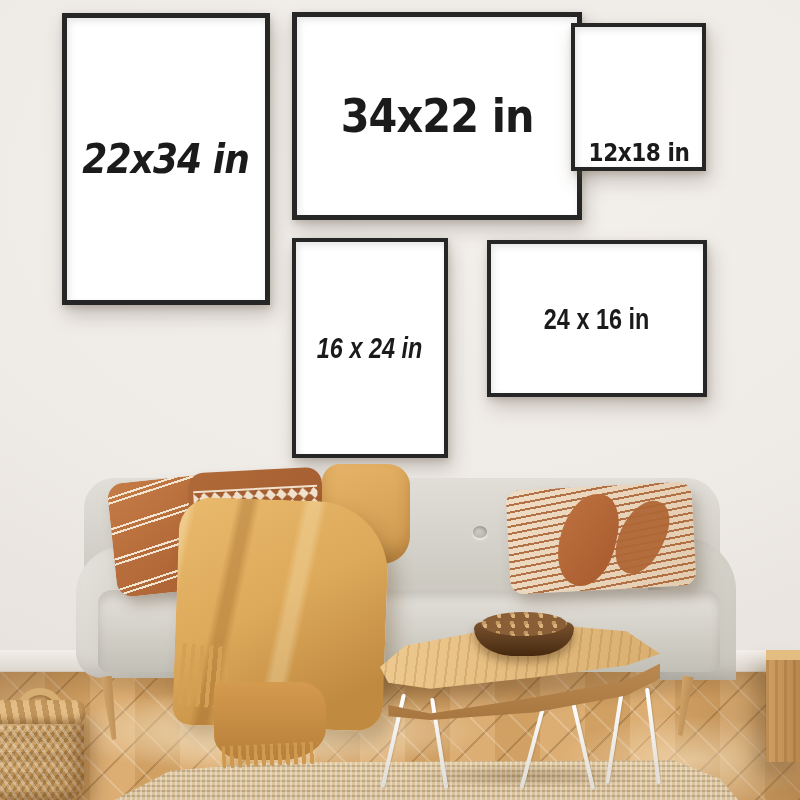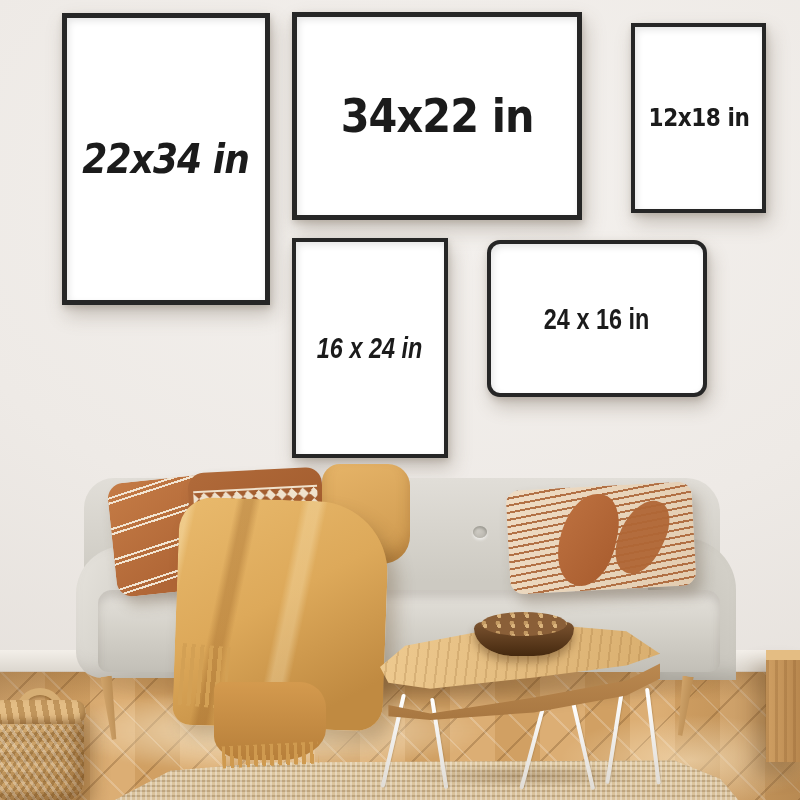--- a/index.html
+++ b/index.html
@@ -40,23 +40,23 @@
 
   
   .frame{background:var(--canvas);border:5px solid var(--frame);
     display:flex;align-items:center;justify-content:center;
     box-shadow:inset 2px 3px 7px rgba(0,0,0,.10), 4px 10px 18px rgba(95,80,62,.28), 1px 3px 6px rgba(95,80,62,.22);}
   .frame .lbl{position:static;color:var(--label_text);font-weight:700;white-space:pre;
     letter-spacing:-1px;transform:scaleX(.9);}
   .frame .lbl-cond{font-family:"Liberation Sans",sans-serif;letter-spacing:0;transform:scaleX(.78);}
   .f1{left:62px;top:13px;width:208px;height:292px;font-style:italic;}  .f1 .lbl{font-size:40px;}
   .f2{left:292px;top:12px;width:290px;height:208px;} .f2 .lbl{font-size:46px;}
-  .f3{left:631px;top:23px;width:135px;height:190px;border-width:4px;} .f3 .lbl{font-size:24px;letter-spacing:-.5px;}
+  .f3{left:571px;top:23px;width:135px;height:148px;border-width:4px;align-items:flex-end;} .f3 .lbl{font-size:24px;letter-spacing:-.5px;}
   .f4{left:292px;top:238px;width:156px;height:220px;border-width:4px;font-style:italic;} .f4 .lbl{font-size:30px;}
-  .f5{left:487px;top:240px;width:220px;height:157px;border-width:4px;border-radius:13px;} .f5 .lbl{font-size:30px;}
+  .f5{left:487px;top:240px;width:220px;height:157px;border-width:4px;} .f5 .lbl{font-size:30px;}
   .f6{left:75px;top:325px;width:192px;height:137px;border-width:4px;} .f6 .lbl{font-size:25px;letter-spacing:-.5px;}
 
   
   .sofa-shadow{left:92px;top:666px;width:630px;height:46px;
     background:radial-gradient(ellipse at 50% 35%, rgba(80,52,24,.42), rgba(80,52,24,0) 72%);
     filter:blur(3px);}
   .sofa-back{left:84px;top:478px;width:636px;height:126px;border-radius:30px 34px 0 0;
     background:linear-gradient(#e1ded8,#cdcac2 82%);}
   .sofa-button{left:473px;top:526px;width:14px;height:12px;border-radius:50%;
     background:radial-gradient(circle at 35% 30%, #d2cfc8, #b2afa7);

